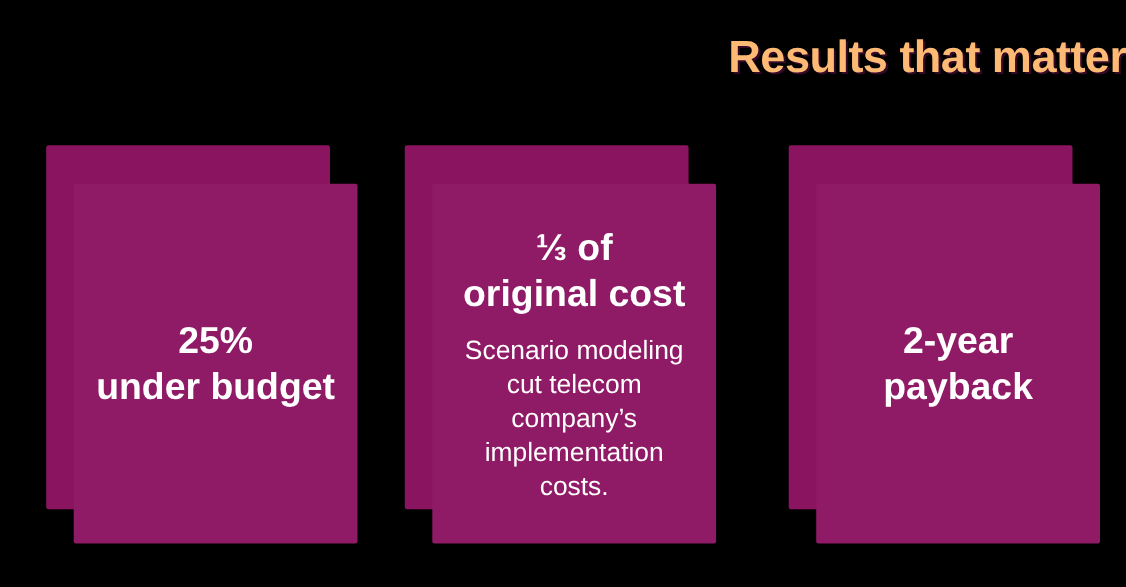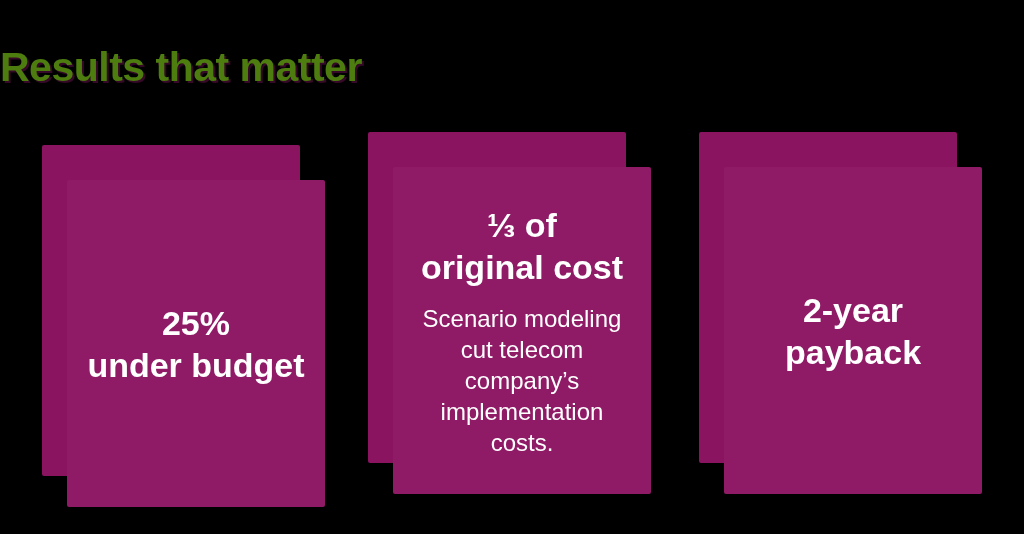--- a/index.html
+++ b/index.html
@@ -13,37 +13,36 @@
     height: 534px;
     background: #000000;
     overflow: hidden;
     font-family: "Liberation Sans", sans-serif;
   }
   .page-title {
     position: absolute;
     top: 28px;
     left: 0;
     width: 100%;
-    text-align: left;
+    text-align: right;
     font-size: 41px;
     font-weight: 700;
     letter-spacing: -0.5px;
-    color: #4d7c0f;
+    color: #fdba74;
     text-shadow: 2px 2px 0 rgba(62, 10, 46, 0.85);
-    margin-top: 16px;
   }
   .card-group {
     position: absolute;
     top: 132px;
     width: 283px;
     height: 362px;
   }
-  .card-group.g1 { left: 42px; margin-top: 13px; }
+  .card-group.g1 { left: 42px; }
   .card-group.g2 { left: 368px; }
-  .card-group.g3 { left: 699px; }
+  .card-group.g3 { left: 717px; }
   .card-back {
     position: absolute;
     left: 0;
     top: 0;
     width: 258px;
     height: 331px;
     background: #8A1460;
     border-radius: 2px;
   }
   .card-front {

